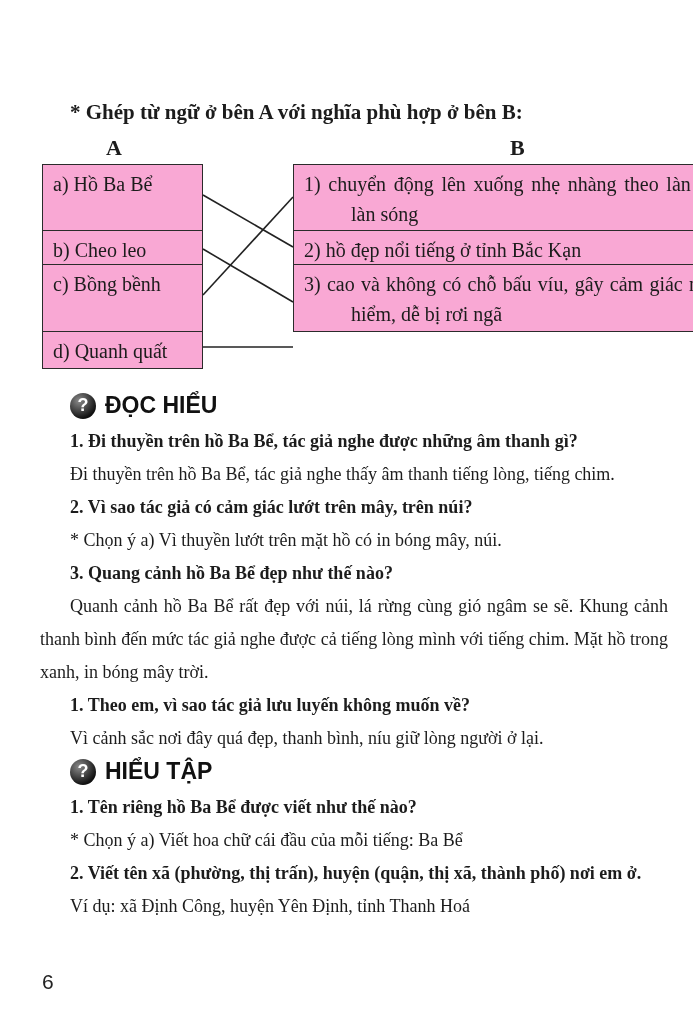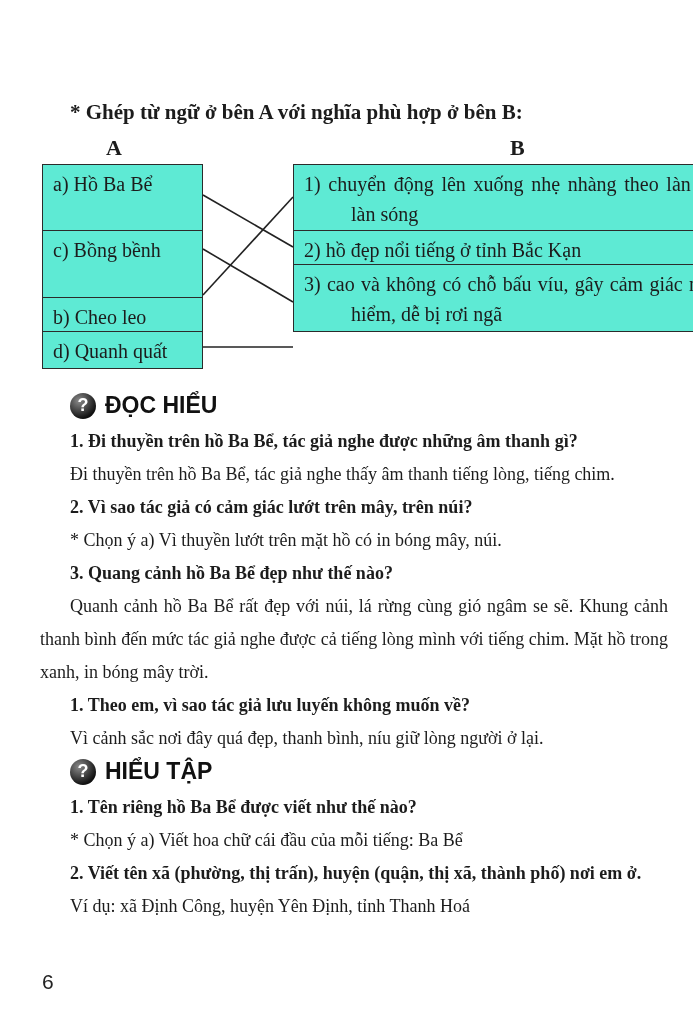--- a/index.html
+++ b/index.html
@@ -37,21 +37,21 @@
   .match-table{
     position:relative;
     width:628px;
     margin-left:2px;
   }
   .match-box{
     border:1.5px solid #2b2b2b;
     box-sizing:border-box;
     position:absolute;
     top:0;
-    background:#5eead4;
+    background:#f9a8d4;
   }
   .box-a{left:0;width:161px;}
   .box-b{left:251px;width:445px;}
   .match-row{
     box-sizing:border-box;
     font-size:20px;
     line-height:30px;
     overflow:hidden;
   }
   .match-row + .match-row{border-top:1.5px solid #2b2b2b;}
@@ -123,22 +123,22 @@
 
     <div class="col-labels">
       <span class="col-label-a">A</span>
       <span class="col-label-b">B</span>
     </div>
 
     <div class="match-table">
       <div class="table-spacer">
         <div class="match-box box-a">
           <div class="match-row r1">a) Hồ Ba Bể</div>
+          <div class="match-row r2">b) Cheo leo</div>
           <div class="match-row r3">c) Bồng bềnh</div>
-          <div class="match-row r2">b) Cheo leo</div>
           <div class="match-row r4">d) Quanh quất</div>
         </div>
         <svg class="match-lines" viewBox="0 0 90 203" preserveAspectRatio="none">
             <line x1="0" y1="31" x2="90" y2="83"></line>
             <line x1="0" y1="85" x2="90" y2="138"></line>
             <line x1="0" y1="131" x2="90" y2="33"></line>
             <line x1="0" y1="183" x2="90" y2="183"></line>
           </svg>
         <div class="match-box box-b">
           <div class="match-row r1">1) chuyển động lên xuống nhẹ nhàng theo làn gió, làn sóng</div>

